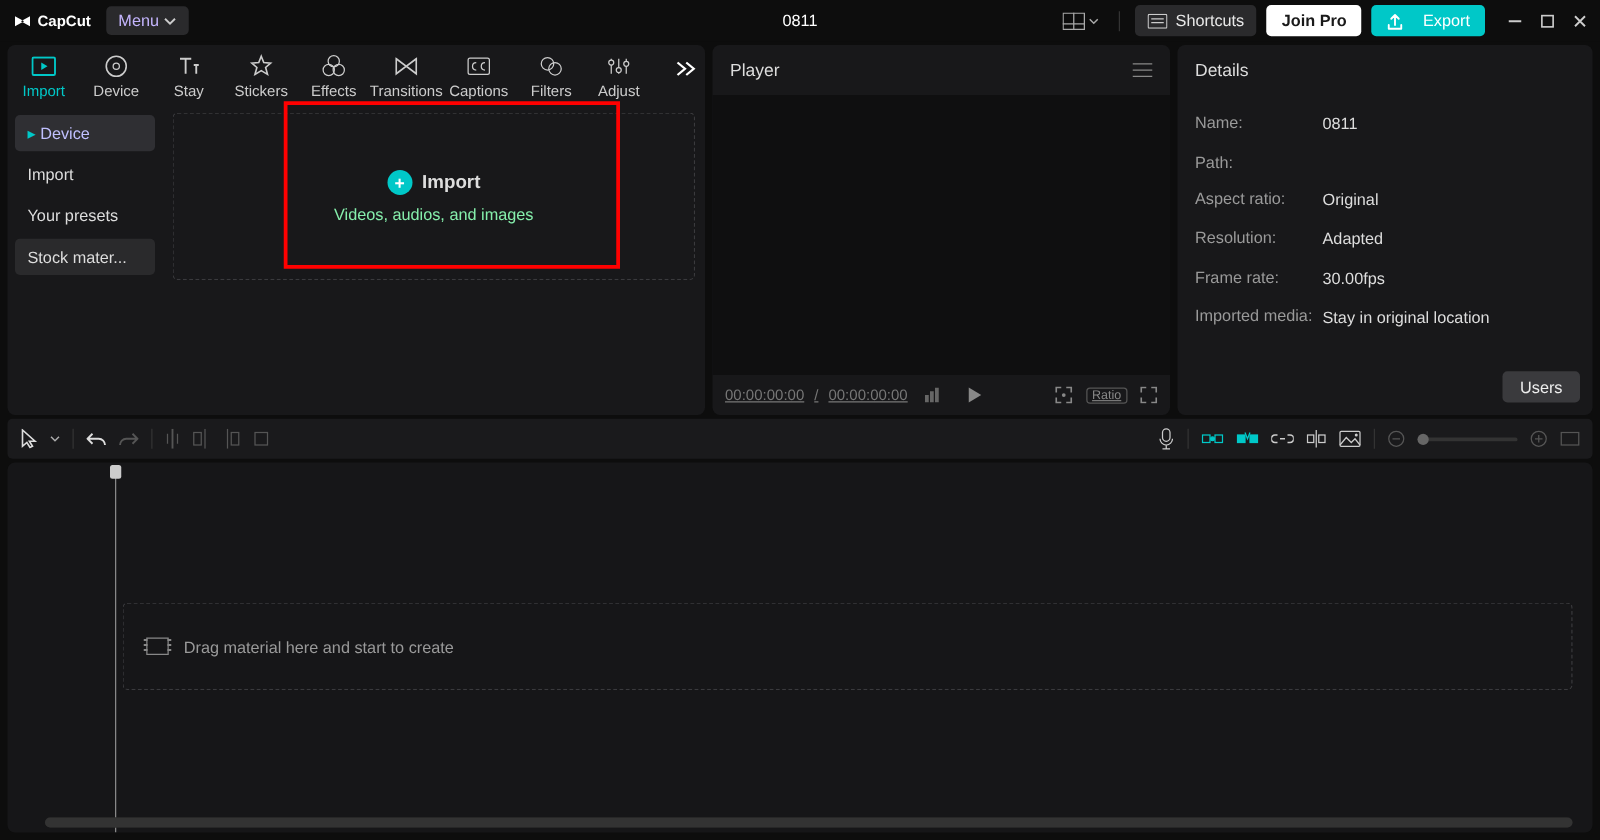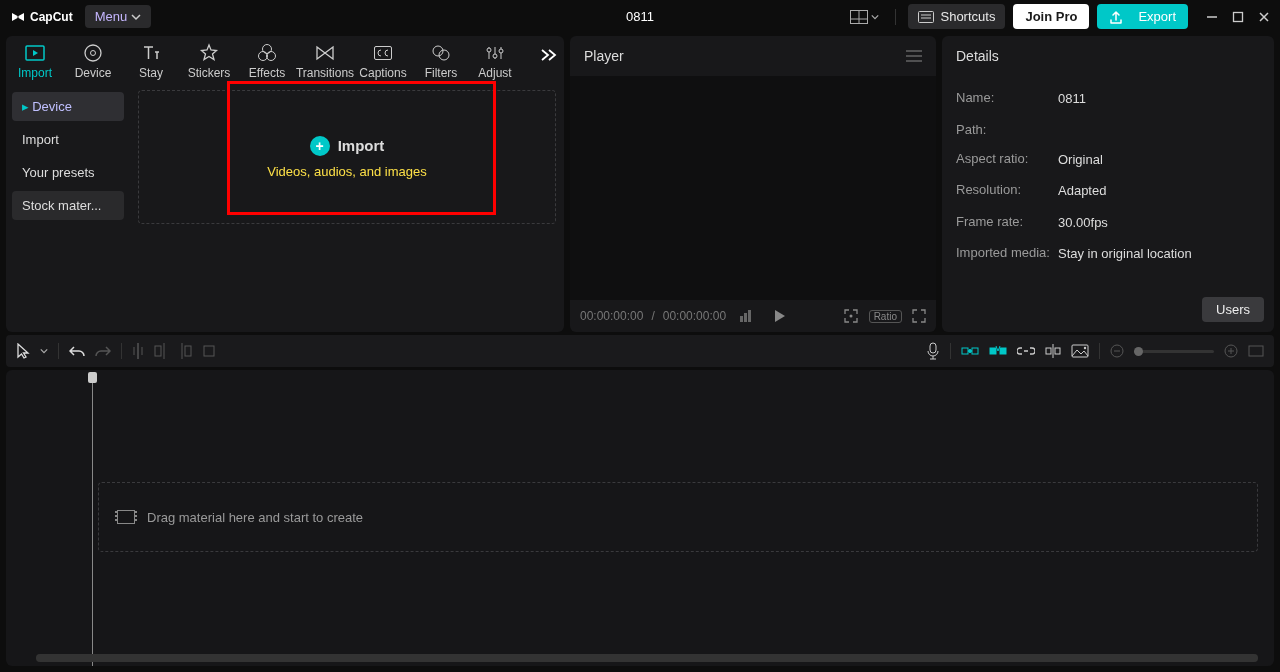--- a/index.html
+++ b/index.html
@@ -34,26 +34,26 @@
   
   .media-body { display:flex; flex:1; }
   .media-sidebar { width:124px; padding:10px 6px; display:flex; flex-direction:column; gap:4px; }
   .ms-item { padding:7px 10px; border-radius:4px; color:#ddd; cursor:pointer; font-size:13px; white-space:nowrap; overflow:hidden; text-overflow:ellipsis; }
   .ms-item.active { background:#2f2f33; color:#c0c0ff; }
   .ms-item.stock { background:#2a2a2c; }
   .media-content { flex:1; padding:8px 8px; }
   .import-drop { border:1px dashed #3a3a3d; height:134px; border-radius:4px; display:flex; flex-direction:column; align-items:center; justify-content:center; gap:8px; cursor:pointer; color:#ddd; position:relative; }
   .import-drop .title-row { display:flex; align-items:center; gap:8px; font-size:15px; font-weight:600; }
   .plus-circle { width:20px; height:20px; border-radius:50%; background:#00c8c8; color:#fff; display:flex; align-items:center; justify-content:center; font-size:14px; font-weight:bold; }
-  .import-sub { color:#fde047; font-size:13px;text-align:center; }
+  .import-sub { color:#86efac; font-size:13px;text-align:center; }
   .redbox { position:absolute; border:3px solid #ff0000; pointer-events:none; }
   
   .panel-header { height:40px; display:flex; align-items:center; padding:0 14px; font-size:14px; color:#ddd; justify-content:space-between; }
   .player-body { flex:1; background:#0f0f10; position:relative; }
-  .player-controls { height:32px; display:flex; align-items:center; padding:0 10px; gap:8px; color:#777; font-size:12px; }
+  .player-controls { height:32px; display:flex; align-items:center; padding:0 10px; gap:8px; color:#777; font-size:12px;text-decoration:underline; }
   .pc-right { margin-left:auto; display:flex; gap:10px; align-items:center; }
   .ratio-badge { border:1px solid #555; border-radius:3px; padding:0 4px; font-size:10px; color:#888; }
   
   .details-body { padding:14px 14px; display:flex; flex-direction:column; gap:14px; font-size:13px; flex:1; overflow:auto; }
   .drow { display:flex; }
   .dlabel { width:102px; color:#9a9a9a; }
   .dval { flex:1; color:#ddd; word-break:break-word; line-height:1.35; }
   .modify-row { padding:6px 10px 10px; display:flex; justify-content:flex-end; }
   .modify-btn { background:#3a3a3d; border:none; color:#eee; padding:5px 14px; border-radius:4px; font-size:13px; cursor:pointer; font-weight:500; }
   

